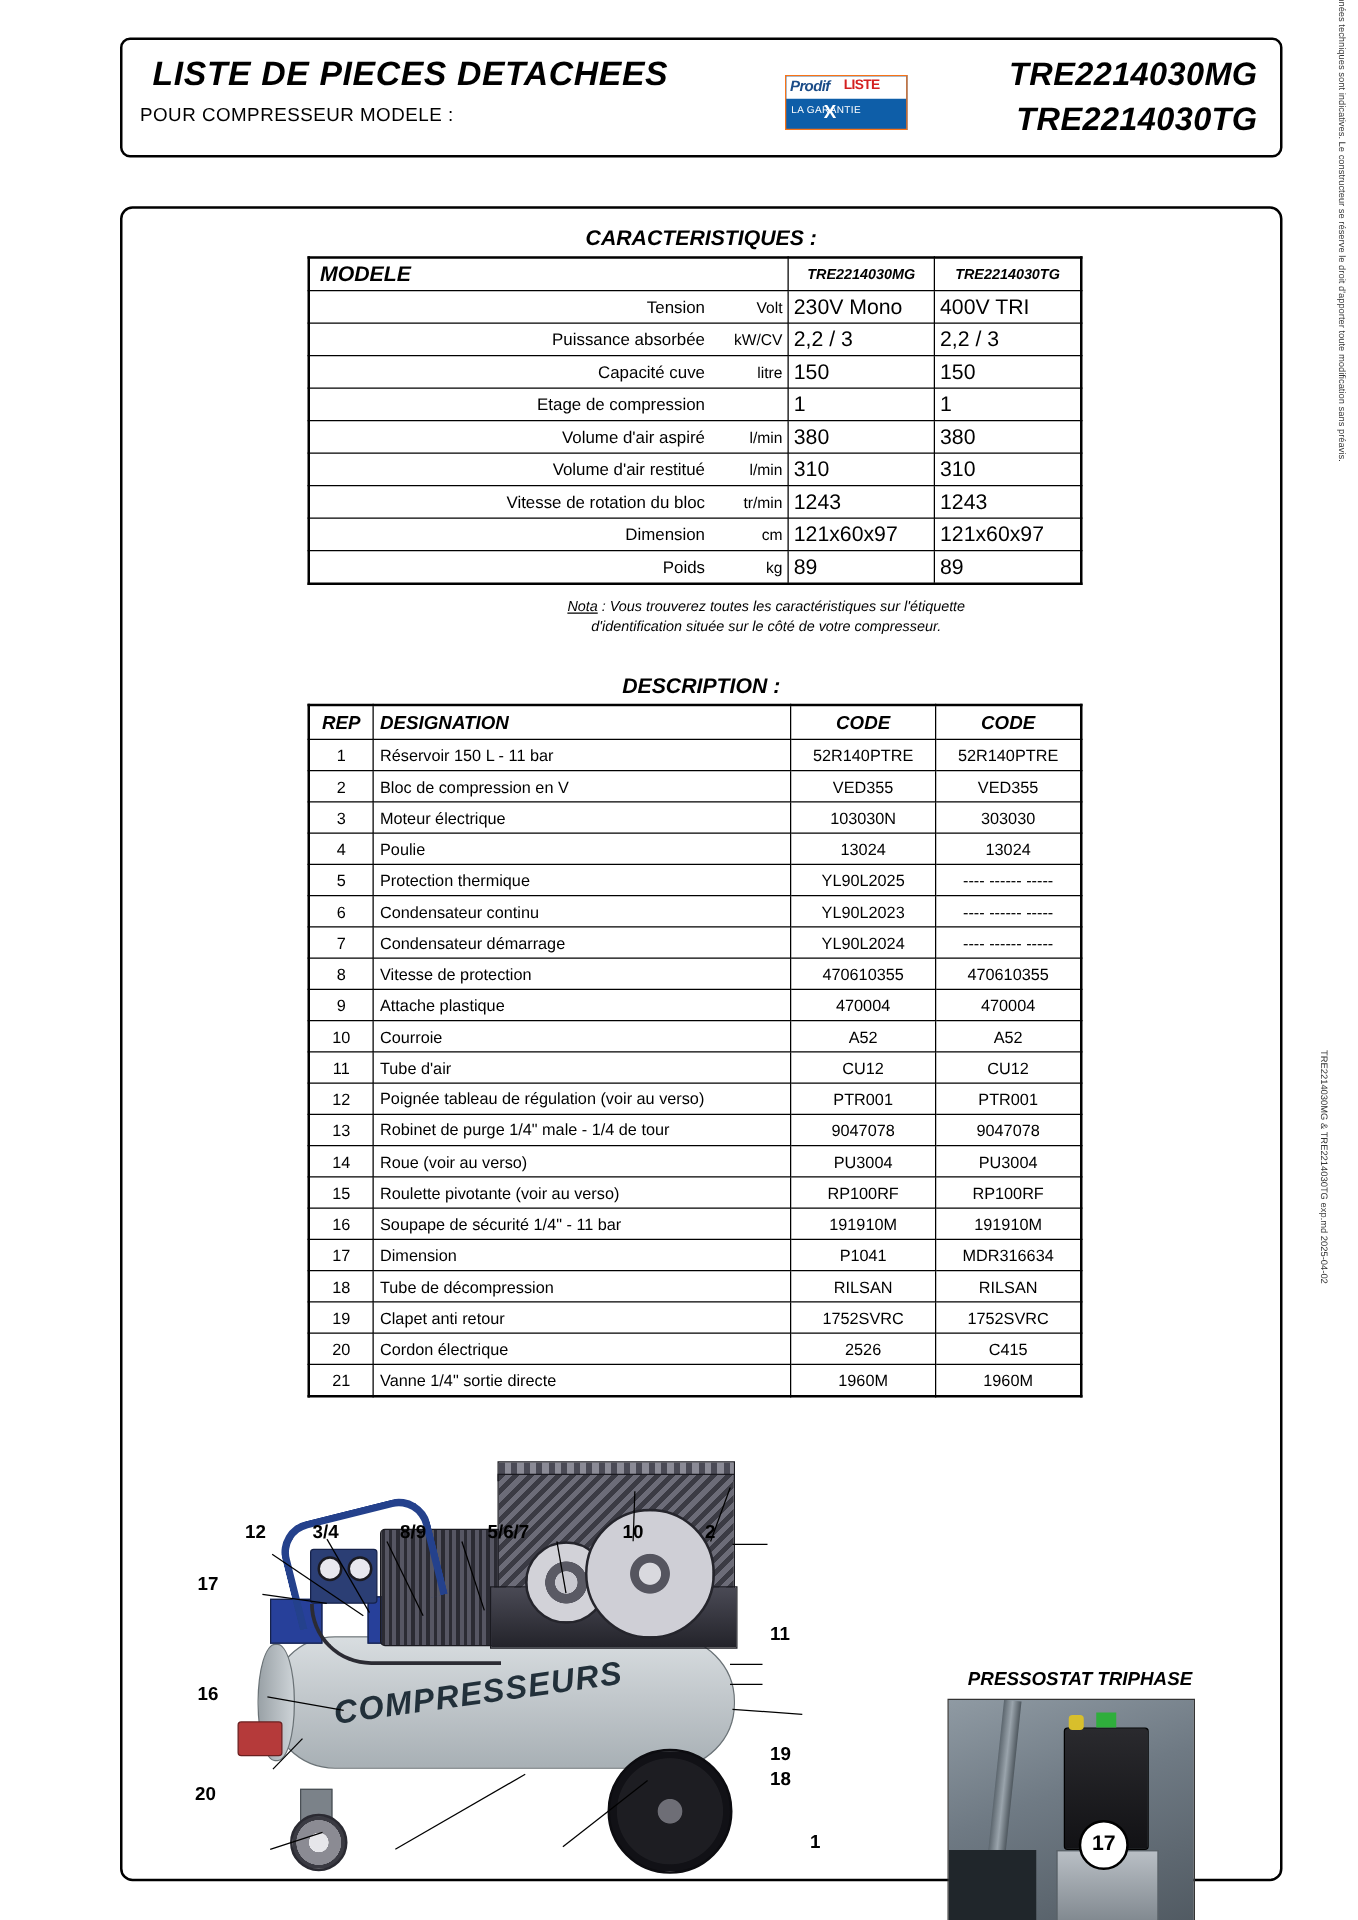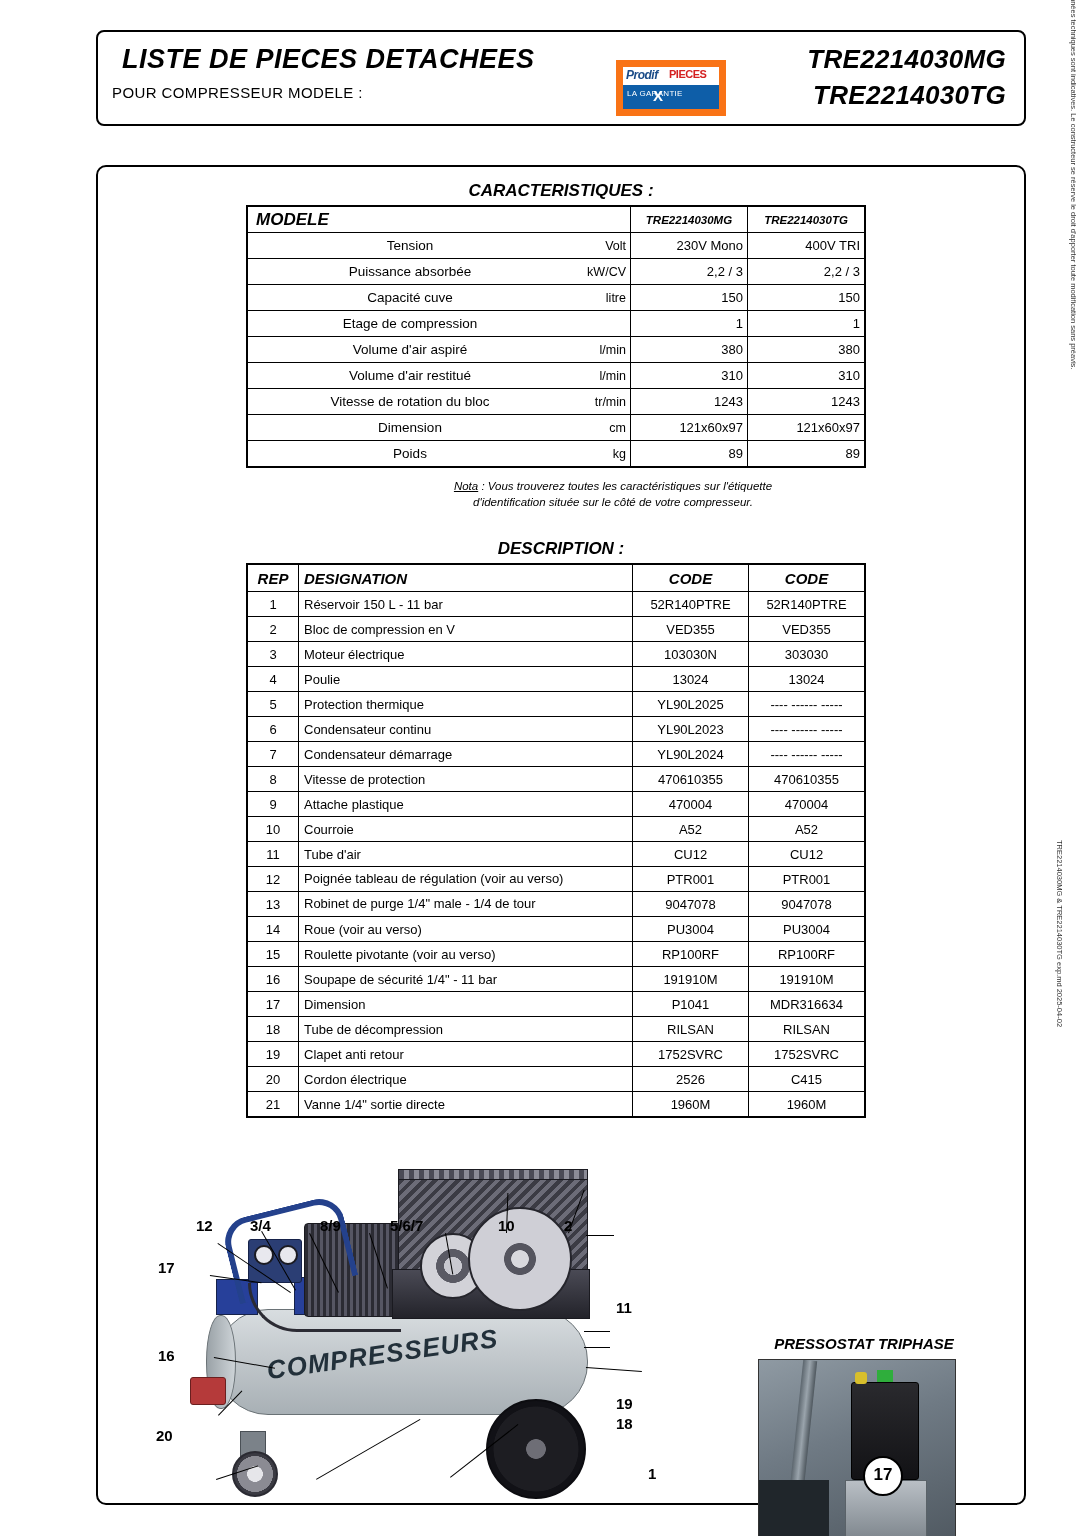--- a/index.html
+++ b/index.html
@@ -38,26 +38,26 @@
   }
   .title-sub {
     position: absolute;
     left: 14px;
     top: 52px;
     font-size: 15px;
     letter-spacing: 0.4px;
   }
   .logo {
     position: absolute;
-    left: 518px;
+    left: 530px;
     top: 28px;
     width: 96px;
     height: 42px;
     background: #0e5ea8;
-    border: 7px solid #f97316;
+    border: 1px solid #f97316;
     overflow: hidden;
   }
   .logo .lg-top {
     position: absolute;
     left: 0; top: 0; right: 0; height: 18px;
     background: #ffffff;
   }
   .logo .lg-word {
     position: absolute;
     left: 3px; top: 1px;
@@ -149,35 +149,35 @@
     padding-left: 8px;
   }
   #caract-table .hdr-code {
     font-size: 11.5px;
     font-weight: bold;
     font-style: italic;
     text-align: center;
     width: 108px;
   }
   #caract-table .lbl {
-    text-align: center;
+    text-align: right;
     padding-left: 8px;
     border-right: none;
     font-size: 13.5px;
   }
   #caract-table .unit {
     text-align: right;
     padding-right: 4px;
     border-left: none;
     font-size: 12.5px;
     width: 54px;
   }
   #caract-table .val {
-    text-align: right;
-    font-size: 13px;
+    text-align: left;
+    font-size: 17px;
     margin-left: 28px;
   }
 
   .nota {
     position: absolute;
     left: 255px;
     top: 312px;
     width: 520px;
     font-size: 11.5px;
     font-style: italic;
@@ -523,21 +523,21 @@
 </head>
 <body>
 
 <div class="header-box">
   <div class="title-main">LISTE DE PIECES DETACHEES</div>
   <div class="title-sub">POUR COMPRESSEUR MODELE :</div>
 
   <div class="logo">
     <div class="lg-top"></div>
     <div class="lg-word">Prodif</div>
-    <div class="lg-word2">PIECES</div>
+    <div class="lg-word2">LISTE</div>
     <div class="lg-x">X</div>
     <div class="lg-bot">LA GARANTIE</div>
   </div>
 
   <div class="model-1">TRE2214030MG</div>
   <div class="model-2">TRE2214030TG</div>
 </div>
 
 <div class="body-box">
 

